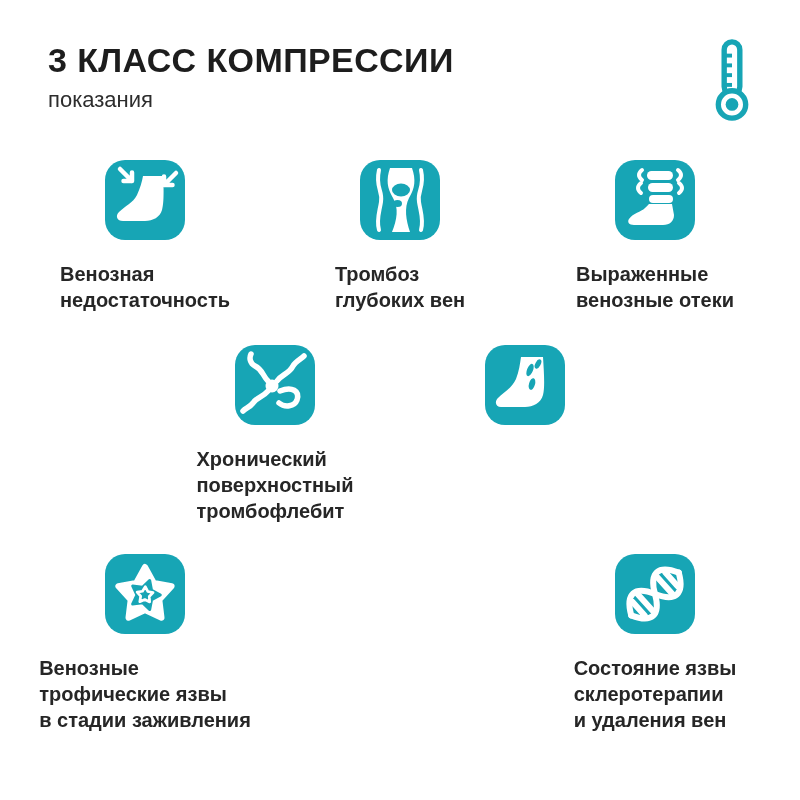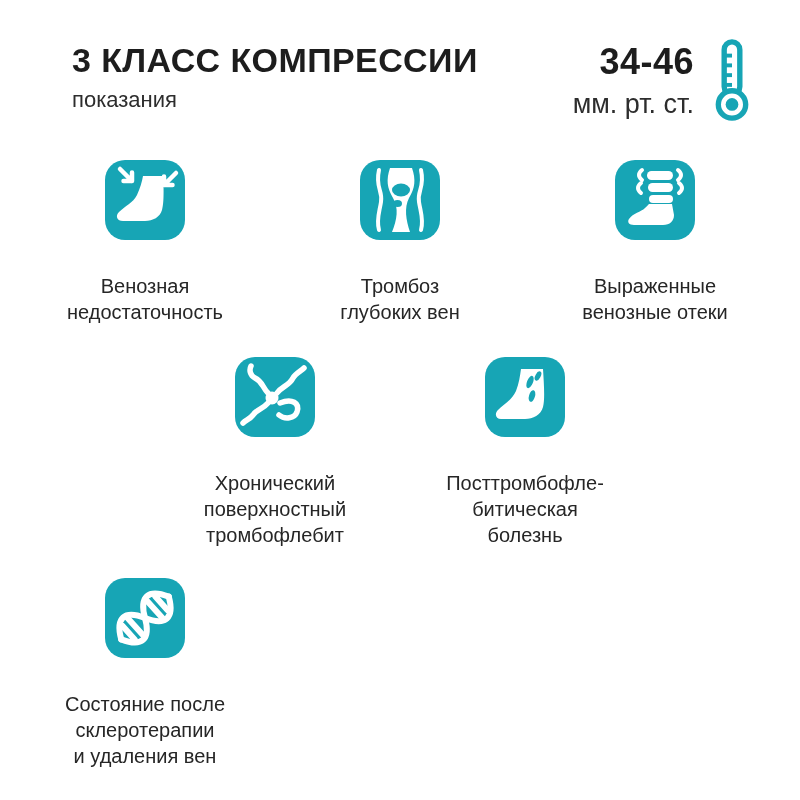--- a/index.html
+++ b/index.html
@@ -3,21 +3,21 @@
 <meta charset="utf-8">
 <style>
   :root { --accent:#17a5b5; --ink:#232323; }
   * { margin:0; padding:0; box-sizing:border-box; }
   html,body { background:#fff; }
   .page {
     width:800px; height:800px; background:#fff; position:relative;
     font-family:"Liberation Sans", sans-serif; color:var(--ink); overflow:hidden;
   }
   
-  .header { display:flex; justify-content:space-between; align-items:flex-start; padding:42px 44px 0 72px; }
+  .header { display:flex; justify-content:space-between; align-items:flex-start; padding:42px 44px 0 48px; }
   .title { font-size:34px; font-weight:800; letter-spacing:.4px; color:#1d1d1d; line-height:1.1; }
   .subtitle { font-size:22px; font-weight:400; color:#2d2d2d; margin-top:8px; }
   .pressure { display:flex; align-items:flex-start; gap:14px; }
   .pressure-text { text-align:right; }
   .pressure-value { font-size:36px; font-weight:800; color:#1d1d1d; line-height:1.1; letter-spacing:.5px; }
   .pressure-unit { font-size:27px; font-weight:400; color:#2d2d2d; margin-top:7px; }
   .thermo { width:48px; height:86px; margin-top:-4px; }
   
   .row { display:flex; padding:0 26px; }
   .row-3 { justify-content:space-between; }
@@ -25,42 +25,38 @@
   .row1 { margin-top:36px; }
   .row2 { margin-top:32px; }
   .row3 { margin-top:30px; }
   .item { width:238px; display:flex; flex-direction:column; align-items:center; }
   .tile {
     width:80px; height:80px; border-radius:20px; background:var(--accent);
     display:flex; align-items:center; justify-content:center; flex:0 0 auto;
   }
   .tile svg { width:80px; height:80px; display:block; }
   .label {
-    margin-top:33px; font-size:20px; line-height:26px; font-weight:400;
-    text-align:center; color:#262626; white-space:pre-line;
+    margin-top:21px; font-size:20px; line-height:26px; font-weight:700;
+    color:#262626; white-space:pre-line;
   }
   .s-white { stroke:#fff; fill:none; stroke-linecap:round; stroke-linejoin:round; }
   .f-white { fill:#fff; }
   .f-accent { fill:var(--accent); }
 </style>
 </head>
 <body>
 
 <div class="page">
 
   <div class="header">
     <div>
       <div class="title">3 КЛАСС КОМПРЕССИИ</div>
       <div class="subtitle">показания</div>
     </div>
     <div class="pressure">
-      <div class="pressure-text">
-        <div class="pressure-value">34-46</div>
-        <div class="pressure-unit">мм. рт. ст.</div>
-      </div>
       <svg class="thermo" viewBox="0 0 48 88">
         <rect x="16" y="4" width="16" height="54" rx="8" fill="none" stroke="var(--accent)" stroke-width="5.5"></rect>
         <line x1="16" y1="18" x2="24" y2="18" stroke="var(--accent)" stroke-width="4"></line>
         <line x1="16" y1="28" x2="24" y2="28" stroke="var(--accent)" stroke-width="4"></line>
         <line x1="16" y1="38" x2="24" y2="38" stroke="var(--accent)" stroke-width="4"></line>
         <line x1="16" y1="48" x2="24" y2="48" stroke="var(--accent)" stroke-width="4"></line>
         <circle cx="24" cy="68" r="14" fill="#fff" stroke="var(--accent)" stroke-width="5.5"></circle>
         <circle cx="24" cy="68" r="6.5" fill="var(--accent)"></circle>
       </svg>
     </div>
@@ -132,41 +128,50 @@
 
     <div class="item">
       <div class="tile">
         <svg viewBox="0 0 80 80">
           <path class="f-white" d="M36,12 L58,12 C59,28 60,42 58,50 C56,58 48,62 40,62 L16,62 C11,62 9,57 13,53 C19,47 27,43 31,34 C34,26 35,19 36,12 Z"></path>
           <ellipse class="f-accent" cx="45" cy="25" rx="3" ry="6.5" transform="rotate(22 45 25)"></ellipse>
           <ellipse class="f-accent" cx="53" cy="19" rx="2.6" ry="5" transform="rotate(28 53 19)"></ellipse>
           <ellipse class="f-accent" cx="47" cy="39" rx="3" ry="6" transform="rotate(16 47 39)"></ellipse>
         </svg>
       </div>
-      <div class="label">Посттромбофле-
-битическая
-болезнь</div>
     </div>
 
   </div>
 
   <div class="row row-3 row3">
 
+    <div class="item">
+      <div class="tile">
+        <svg viewBox="0 0 80 80">
+          <polygon points="40,13 48.8,28.9 66.6,32.3 54.3,45.6 56.5,63.7 40,56 23.5,63.7 25.7,45.6 13.4,32.3 31.2,28.9" fill="#fff" stroke="#fff" stroke-width="6" stroke-linejoin="round"></polygon>
+          <polygon points="40,13 48.8,28.9 66.6,32.3 54.3,45.6 56.5,63.7 40,56 23.5,63.7 25.7,45.6 13.4,32.3 31.2,28.9" fill="var(--accent)" stroke="var(--accent)" stroke-width="5" stroke-linejoin="round" transform="translate(40 41) rotate(18) scale(0.55) translate(-40 -41)"></polygon>
+          <polygon points="40,13 48.8,28.9 66.6,32.3 54.3,45.6 56.5,63.7 40,56 23.5,63.7 25.7,45.6 13.4,32.3 31.2,28.9" fill="none" stroke="#fff" stroke-width="9" stroke-linejoin="round" transform="translate(40 41) rotate(2) scale(0.3) translate(-40 -41)"></polygon>
+        </svg>
+      </div>
+      <div class="label">Венозные
+трофические язвы
+в стадии заживления</div>
+    </div>
 
 
     <div class="item">
       <div class="tile">
         <svg viewBox="0 0 80 80">
           <g transform="rotate(-42 40 40)" class="s-white" stroke-width="6">
             <path d="M8,40 C18,20 30,20 40,40 C50,60 62,60 72,40"></path>
             <path d="M8,40 C18,60 30,60 40,40 C50,20 62,20 72,40"></path>
             <path d="M18,31 L18,49 M27,26 L27,54 M53,26 L53,54 M62,31 L62,49"></path>
           </g>
         </svg>
       </div>
-      <div class="label">Состояние после
+      <div class="label">Состояние язвы
 склеротерапии
 и удаления вен</div>
     </div>
 
   </div>
 
 </div>
 
 </body></html>

